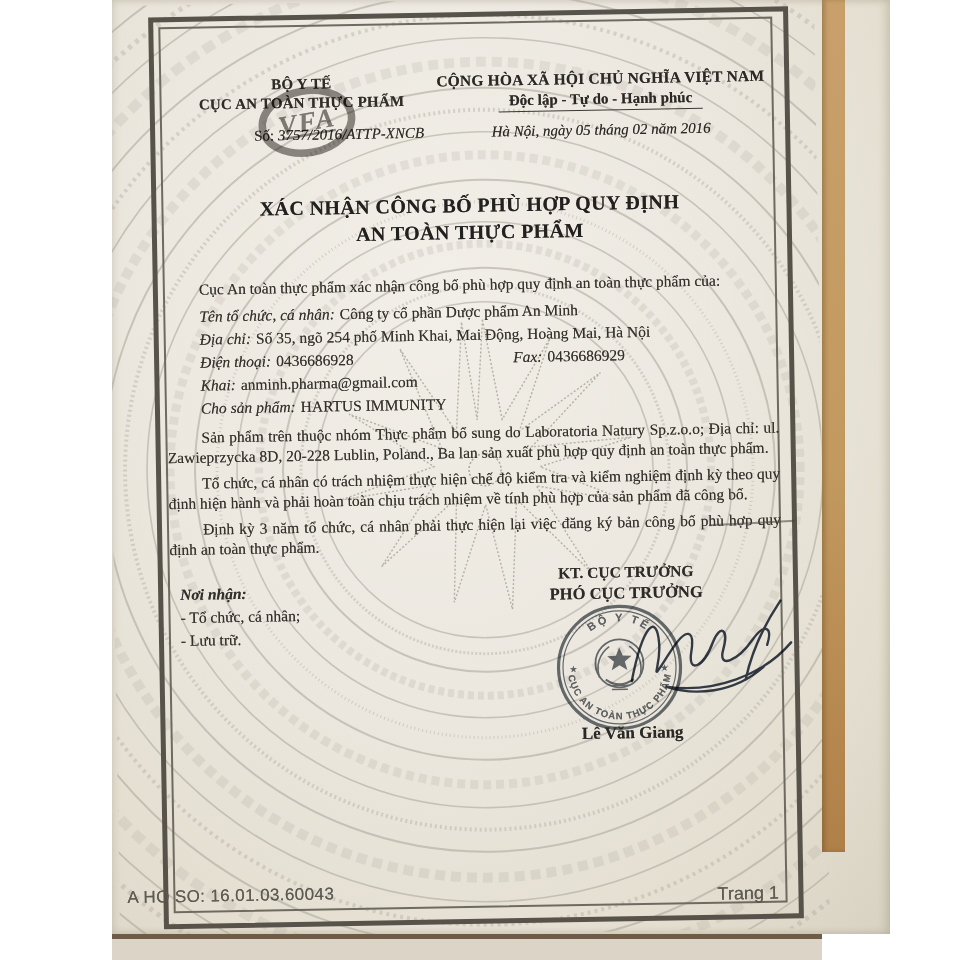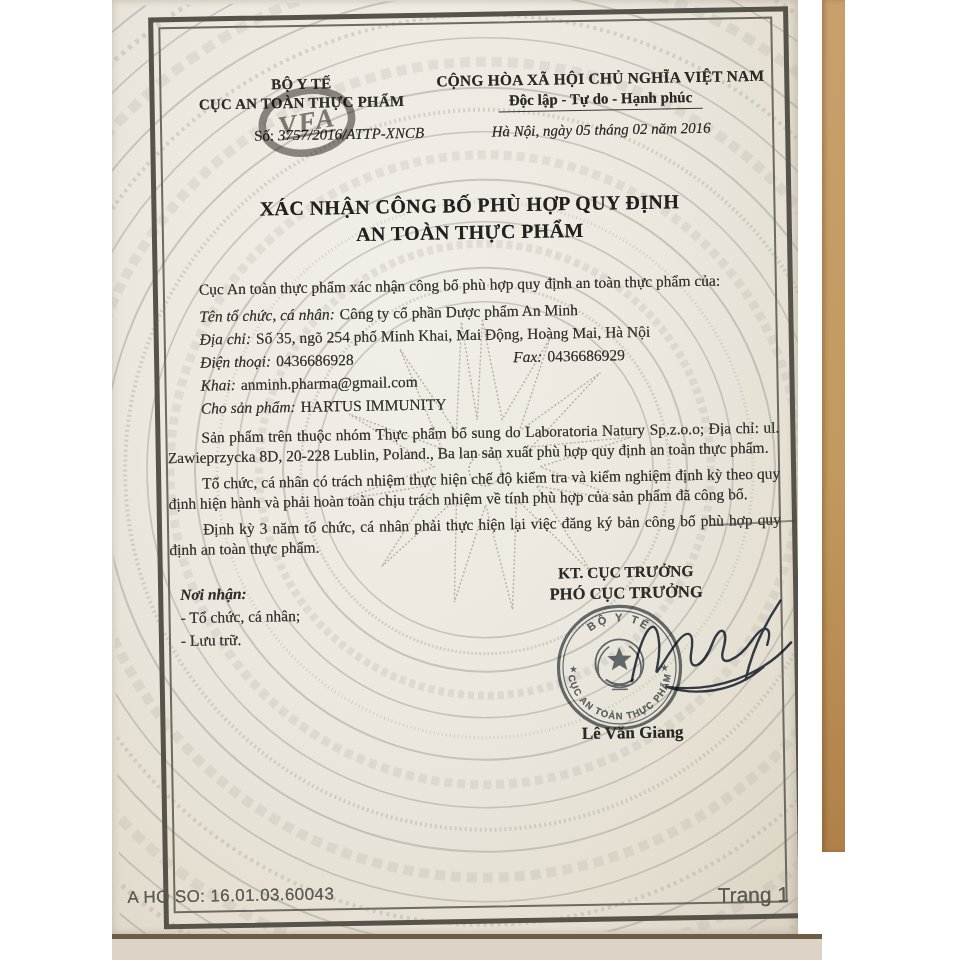--- a/index.html
+++ b/index.html
@@ -2,21 +2,21 @@
 <html><head>
 <meta charset="utf-8">
 <style>
   html,body{margin:0;padding:0;}
   body{
     width:960px;height:960px;overflow:hidden;background:#ffffff;
     font-family:"Liberation Serif","DejaVu Serif",serif;
   }
   .photo{position:absolute;left:112px;top:0;width:733px;height:960px;background:#ffffff;}
   .paper{
-    position:absolute;left:0;top:0;width:686px;height:934px;overflow:hidden;
+    position:absolute;left:0;top:0;width:778px;height:934px;overflow:hidden;
     background:radial-gradient(ellipse at 42% 32%, #f2efe8 0%, #ece8e0 45%, #e3decf 78%, #d8d2c3 100%);
     box-shadow:inset -4px 0 9px rgba(90,70,40,.18), inset 3px 0 6px rgba(120,110,90,.12);
   }
   .tan-strip{
     position:absolute;left:710px;top:0;width:23px;height:852px;
     background:linear-gradient(180deg,#c9a06c 0%, #c2995f 55%, #b08049 100%);
     box-shadow:inset 3px 0 4px rgba(60,40,10,.25);
   }
   .photo-bottom{
     position:absolute;left:0;top:934px;width:710px;height:26px;
@@ -51,21 +51,21 @@
   .recips .rl{font-weight:bold;font-style:italic;}
   .sig-titles{position:absolute;left:396px;top:566px;width:232px;text-align:center;font-weight:bold;color:#2d2b27;}
   .sig-titles .t1{font-size:15.5px;}
   .sig-titles .t2{font-size:16.5px;margin-top:2px;}
   .sig-name{position:absolute;left:416px;top:726px;width:200px;text-align:center;font-weight:bold;font-size:17px;color:#2b2926;}
   svg.seal{position:absolute;left:438px;top:604px;mix-blend-mode:multiply;}
   svg.signature{position:absolute;left:498px;top:588px;mix-blend-mode:multiply;}
   svg.vfa{position:absolute;left:140px;top:72px;transform:rotate(-9deg);mix-blend-mode:multiply;}
   .scratch{position:absolute;left:596px;top:527px;width:86px;height:1.6px;background:rgba(70,66,60,.55);transform:rotate(-2deg);}
   .footer-code{position:absolute;left:8px;top:882px;font-family:"Liberation Sans","DejaVu Sans",sans-serif;font-size:17px;letter-spacing:.4px;color:#5d5a52;}
-  .footer-page{position:absolute;left:598px;top:888px;font-family:"Liberation Sans","DejaVu Sans",sans-serif;font-size:21px;color:#5d5a52;}
+  .footer-page{position:absolute;left:598px;top:888px;font-family:"Liberation Sans","DejaVu Sans",sans-serif;font-size:18px;color:#5d5a52;}
 </style>
 </head>
 <body>
 
 <div class="photo">
   <div class="paper">
     <div class="doc">
 
       <svg class="pattern" width="710" height="934" viewBox="0 0 710 934">
         <g fill="none" stroke="#a9a49a" opacity="0.55">

